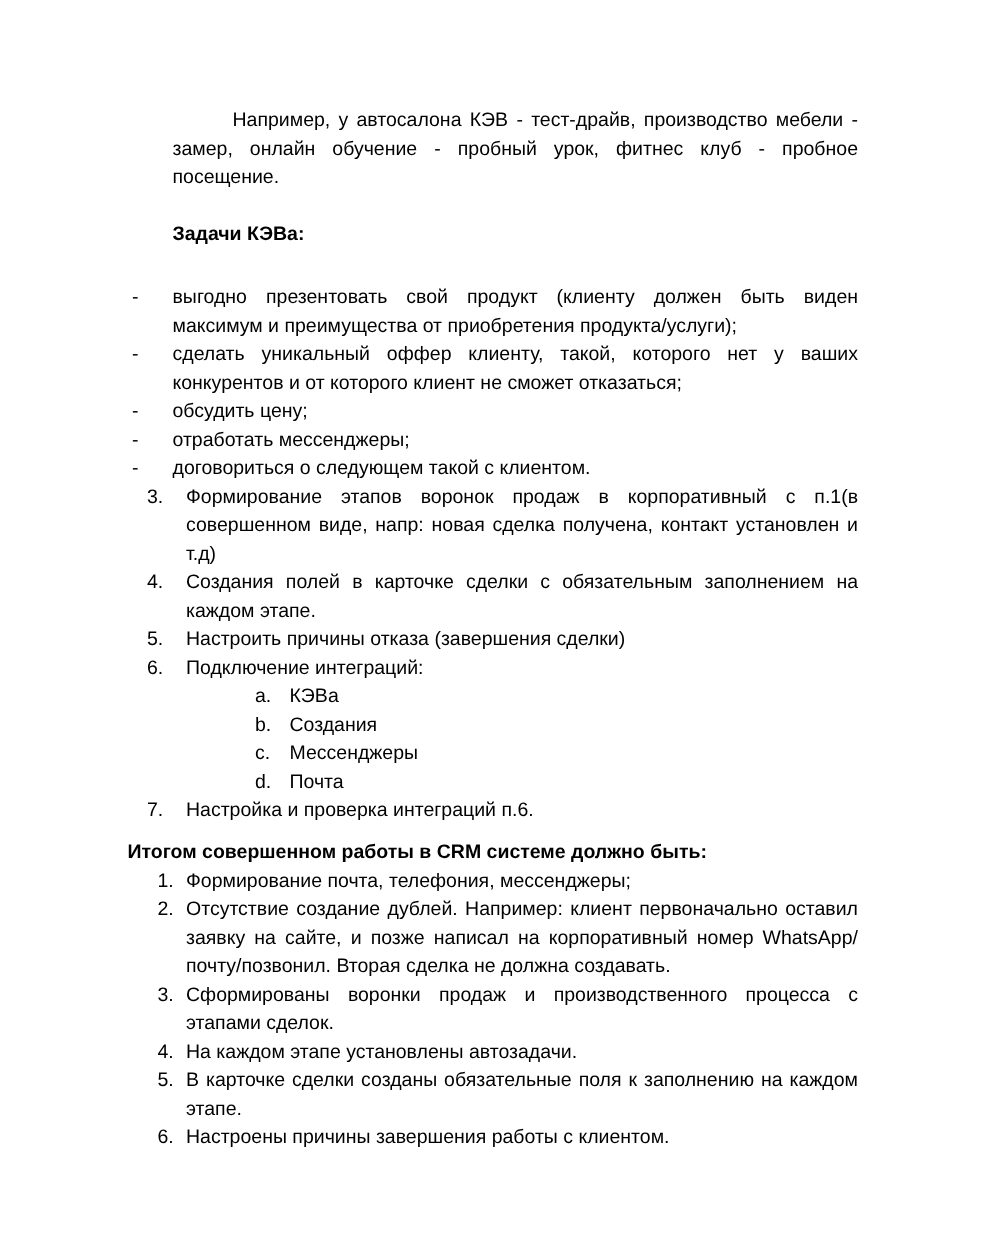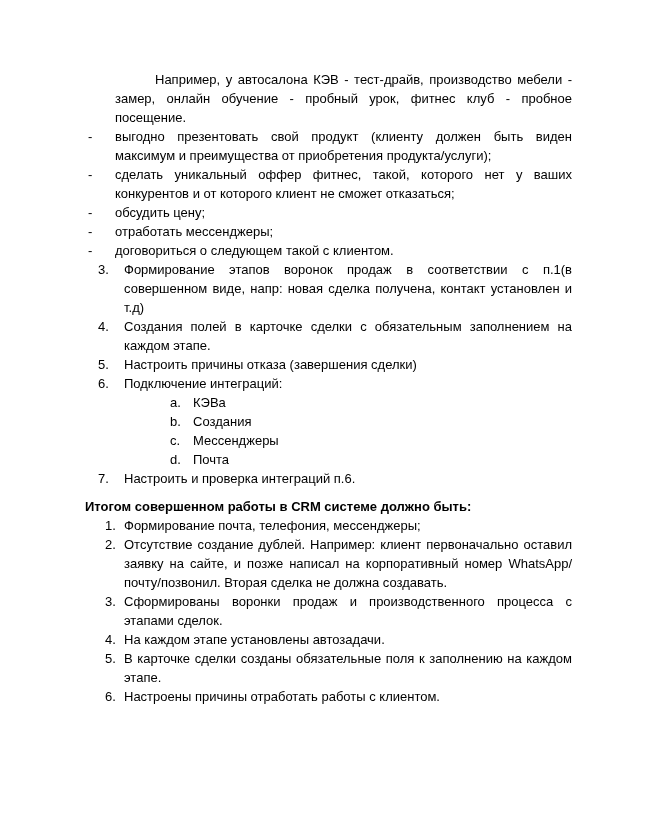--- a/index.html
+++ b/index.html
@@ -40,45 +40,46 @@
   .res .marker { width: 19px; }
   .u { }
 </style>
 </head>
 <body>
 
 <div class="page">
 
   <p class="para-indent">Например, у автосалона КЭВ - тест-драйв, производство мебели - замер, онлайн обучение - пробный урок, фитнес клуб - пробное посещение.</p>
 
+  <p class="h-tasks">Задачи КЭВа:</p>
 
   <div class="li dash">
     <span class="marker">-</span>
     <span class="txt">выгодно презентовать свой продукт (клиенту должен быть виден максимум и преимущества от приобретения продукта/услуги);</span>
   </div>
   <div class="li dash">
     <span class="marker">-</span>
-    <span class="txt">сделать уникальный оффер фитнес, такой, которого нет у ваших конкурентов и от которого клиент не сможет отказаться;</span>
+    <span class="txt">сделать уникальный оффер клиенту, такой, которого нет у ваших конкурентов и от которого клиент не сможет отказаться;</span>
   </div>
   <div class="li dash">
     <span class="marker">-</span>
     <span class="txt">обсудить цену;</span>
   </div>
   <div class="li dash">
     <span class="marker">-</span>
     <span class="txt">отработать мессенджеры;</span>
   </div>
   <div class="li dash">
     <span class="marker">-</span>
     <span class="txt">договориться о следующем такой с клиентом.</span>
   </div>
 
   <div class="li step">
     <span class="marker">3.</span>
-    <span class="txt">Формирование этапов воронок продаж в соответствии с п.1(в совершенном виде, напр: новая сделка получена, контакт установлен и т.д)</span>
+    <span class="txt">Формирование этапов воронок продаж в корпоративный с п.1(в совершенном виде, напр: новая сделка получена, контакт установлен и т.д)</span>
   </div>
   <div class="li step">
     <span class="marker">4.</span>
     <span class="txt">Создания полей в карточке сделки с обязательным заполнением на каждом этапе.</span>
   </div>
   <div class="li step">
     <span class="marker">5.</span>
     <span class="txt">Настроить причины отказа (завершения сделки)</span>
   </div>
   <div class="li step">
@@ -98,21 +99,21 @@
     <span class="marker">c.</span>
     <span class="txt">Мессенджеры</span>
   </div>
   <div class="li sub">
     <span class="marker">d.</span>
     <span class="txt">Почта</span>
   </div>
 
   <div class="li step">
     <span class="marker">7.</span>
-    <span class="txt">Настроить и проверка интеграций п.6.</span>
+    <span class="txt">Настройка и проверка интеграций п.6.</span>
   </div>
 
   <p class="h-results">Итогом совершенном работы в CRM системе должно быть:</p>
 
   <div class="li res">
     <span class="marker">1.</span>
     <span class="txt">Формирование почта, телефония, мессенджеры;</span>
   </div>
   <div class="li res">
     <span class="marker">2.</span>
@@ -125,16 +126,16 @@
   <div class="li res">
     <span class="marker">4.</span>
     <span class="txt"><span>На каждом этапе установлены </span><span class="u">автозадачи</span><span>.</span></span>
   </div>
   <div class="li res">
     <span class="marker">5.</span>
     <span class="txt">В карточке сделки созданы обязательные поля к заполнению на каждом этапе.</span>
   </div>
   <div class="li res">
     <span class="marker">6.</span>
-    <span class="txt">Настроены причины отработать работы с клиентом.</span>
+    <span class="txt">Настроены причины завершения работы с клиентом.</span>
   </div>
 
 </div>
 
 </body></html>

